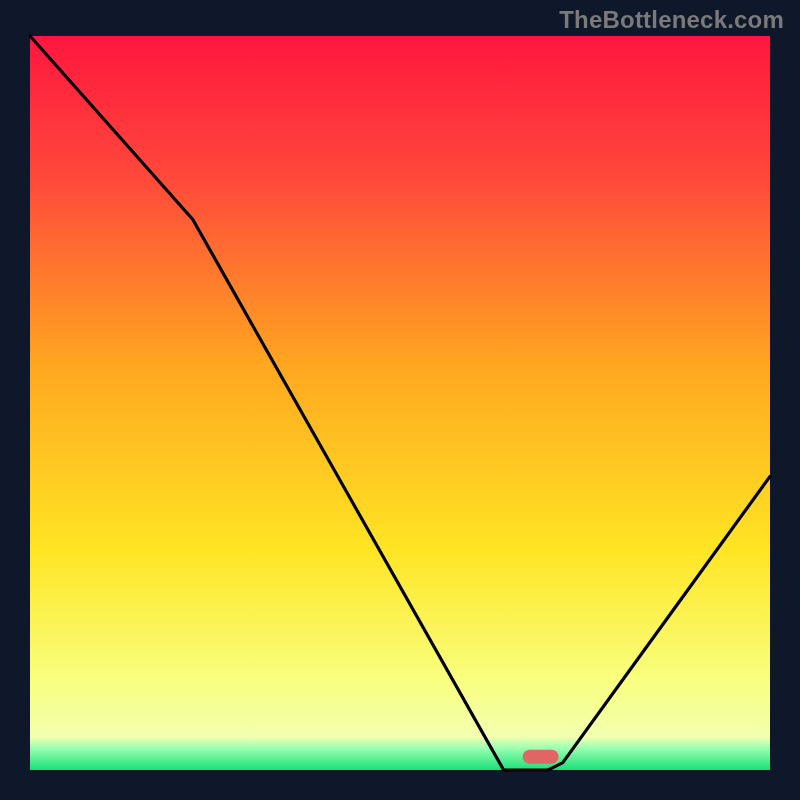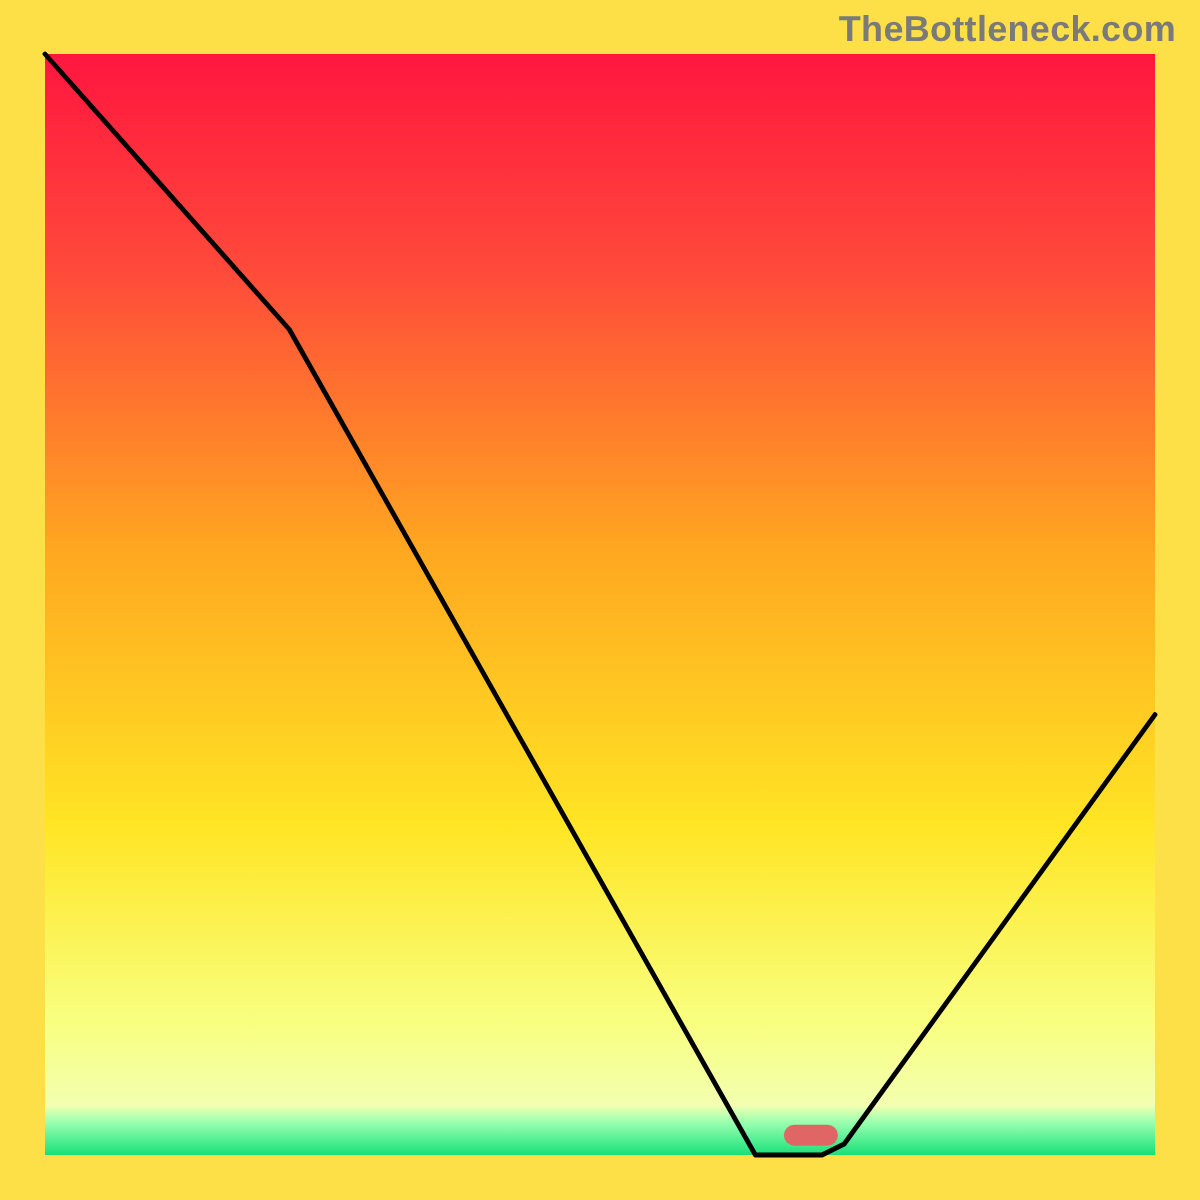--- a/index.html
+++ b/index.html
@@ -9,21 +9,21 @@
     height: 800px;
     background: #000;
     overflow: hidden;
   }
   .frame {
     position: absolute;
     left: 0;
     top: 0;
     width: 800px;
     height: 800px;
-    background: #fde047;
+    background: #0f172a;
   }
   .watermark {
     position: absolute;
     top: 6px;
     right: 16px;
     font-family: Arial, Helvetica, sans-serif;
     font-size: 24px;
     font-weight: 600;
     color: #7a7a7a;
     letter-spacing: 0.2px;

